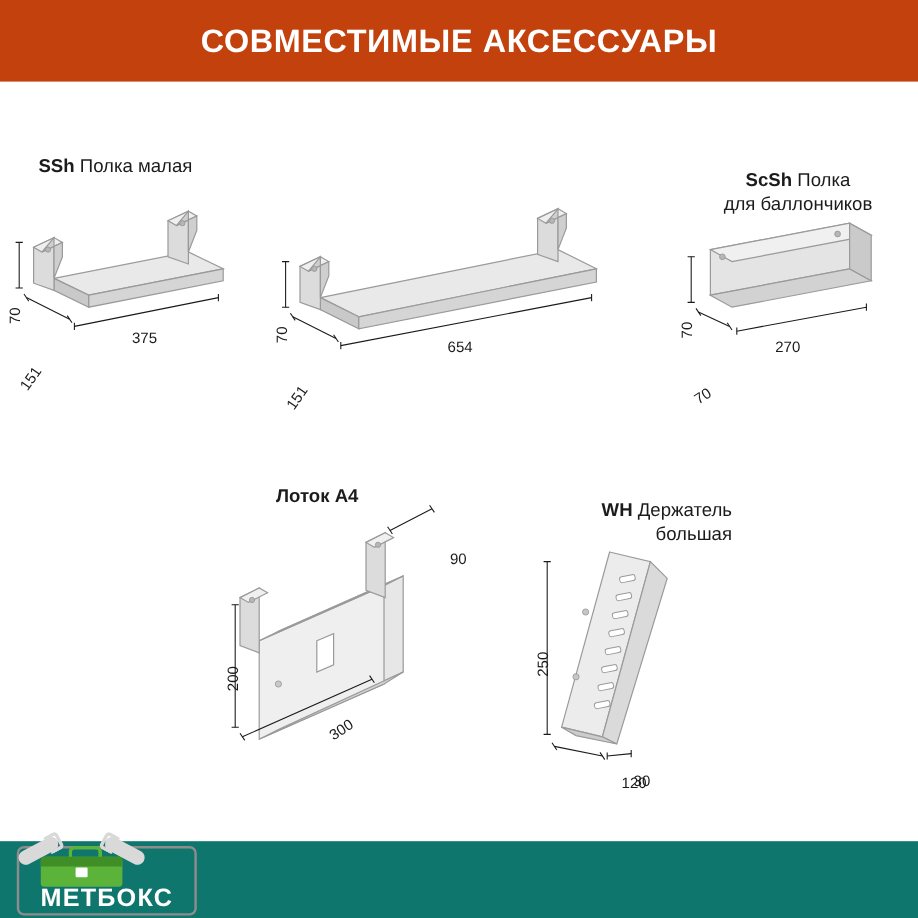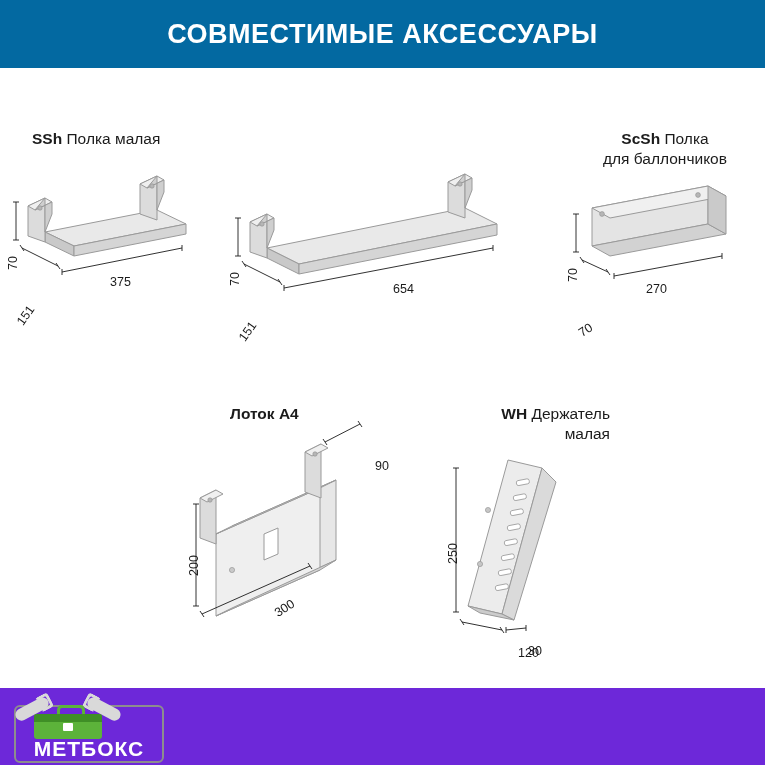--- a/index.html
+++ b/index.html
@@ -19,41 +19,41 @@
     width: 765px;
     height: 765px;
   }
   
   .header {
     position: absolute;
     left: 0;
     top: 0;
     width: 765px;
     height: 68px;
-    background: #0369a1;
+    background: #c2410c;
     display: flex;
     align-items: center;
     justify-content: center;
   }
   .header-title {
     color: #ffffff;
     font-size: 27px;
     font-weight: bold;
     letter-spacing: 0.5px;
     text-transform: uppercase;
     font-family: "Liberation Sans", sans-serif;
   }
   
   .footer {
     position: absolute;
     left: 0;
     bottom: 0;
     width: 765px;
-    height: 77px;
-    background: #6d28d9;
+    height: 64px;
+    background: #0f766e;
     display: flex;
     align-items: flex-end;
   }
   .logo-box {
     position: relative;
     margin-left: 8px;
     width: 162px;
     height: 64px;
     display: flex;
     align-items: center;
@@ -178,20 +178,21 @@
     color: #1b1b1b;
     line-height: 20px;
     white-space: nowrap;
   }
   .item-label b {
     font-weight: bold;
   }
   .item-label.center {
     text-align: center;
     white-space: normal;
+    margin-top: 12px;
   }
   .dim {
     position: absolute;
     font-size: 12.5px;
     color: #1b1b1b;
     white-space: nowrap;
   }
   .dim.rot90 {
     transform: rotate(-90deg);
     transform-origin: left top;
@@ -271,21 +272,21 @@
       <path class="dl" d="M13,38 L13,76"></path>
       <path class="dl" d="M10,38 L16,38 M10,76 L16,76"></path>
       <path class="dl" d="M19,84 L55,102"></path>
       <path class="dl" d="M17,81 L21,87 M53,99 L57,105"></path>
       <path class="dl" d="M59,108 L268,68"></path>
       <path class="dl" d="M59,105 L59,111 M268,65 L268,71"></path>
     </svg>
 
     <div class="dim rot90" style="left:3px;top:166px;">70</div>
     <div class="dim rot-ang" style="left:11px;top:216px;">151</div>
-    <div class="dim" style="left:168px;top:162px;">654</div>
+    <div class="dim" style="left:148px;top:162px;">654</div>
   </div>
 
   <div class="item" style="left:550px;top:120px;width:215px;height:200px;">
     <div class="item-label center" style="left:25px;top:9px;width:180px;">
       <b>ScSh</b>
       <span>Полка</span><br>
       <span>для баллончиков</span>
     </div>
 
     <svg width="215" height="140" style="position:absolute;left:0;top:60px;">
@@ -351,21 +352,21 @@
 
     <div class="dim" style="left:215px;top:61px;">90</div>
     <div class="dim rot90" style="left:27px;top:178px;">200</div>
     <div class="dim rot-ang2" style="left:112px;top:210px;">300</div>
   </div>
 
   <div class="item" style="left:410px;top:398px;width:220px;height:240px;">
     <div class="item-label center" style="left:10px;top:6px;width:190px;text-align:right;">
       <b>WH</b>
       <span>Держатель</span><br>
-      <span>малая</span>
+      <span>большая</span>
     </div>
 
     <svg width="220" height="200" style="position:absolute;left:0;top:40px;">
 
       <polygon points="98,22 132,30 92,176 58,168" fill="#ececec" stroke="#9a9a9a" stroke-width="1"></polygon>
 
       <polygon points="132,30 146,44 104,182 92,176" fill="#dadada" stroke="#9a9a9a" stroke-width="1"></polygon>
 
       <g fill="#ffffff" stroke="#9a9a9a" stroke-width="0.8">
         <rect x="106" y="43" width="13" height="5" rx="2" transform="rotate(-11 106 43)"></rect>

